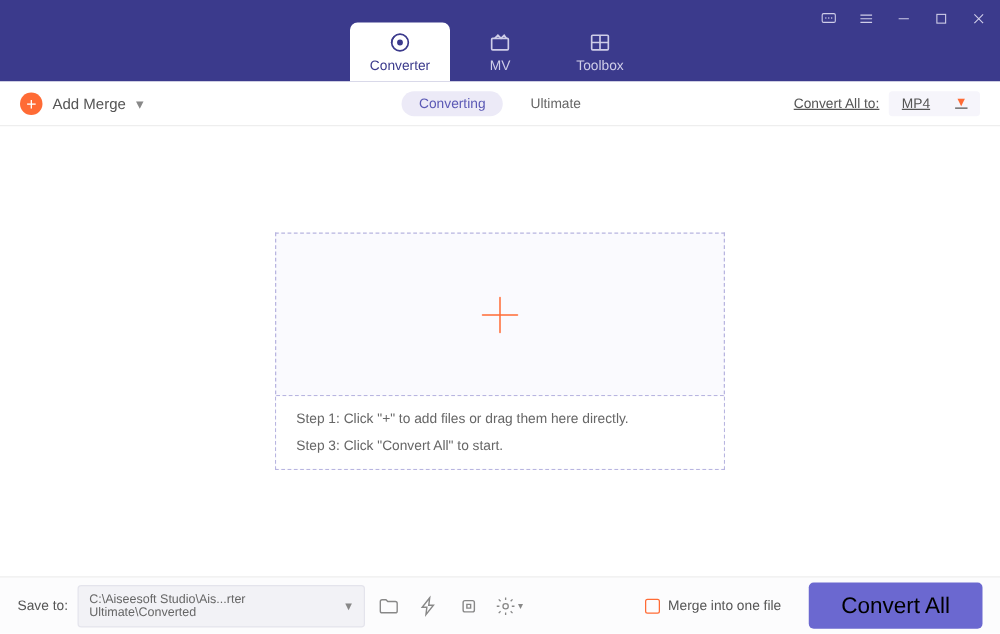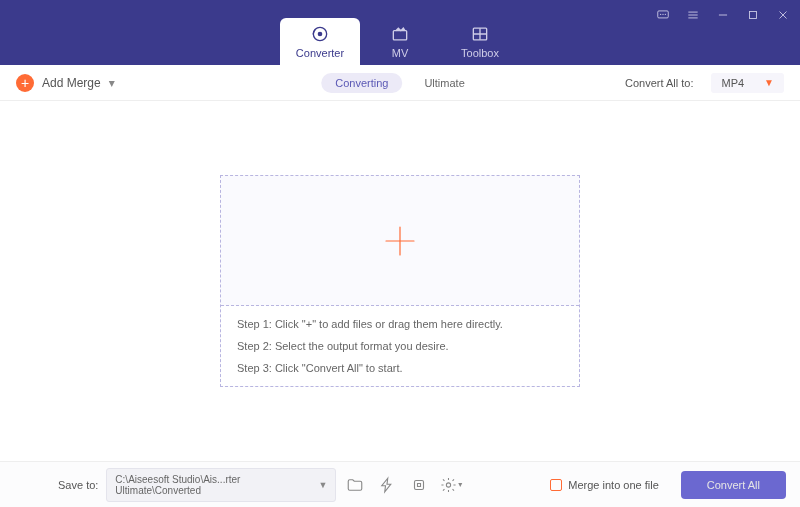--- a/index.html
+++ b/index.html
@@ -18,40 +18,40 @@
 
 .toolbar { height: 36px; border-bottom: 1px solid #eee; display: flex; align-items: center; padding: 0 16px; position: relative; }
 .add-btn { display: flex; align-items: center; gap: 8px; color: #555; font-size: 12px; cursor: pointer; }
 .add-plus { width: 18px; height: 18px; border-radius: 50%; background: #ff6b35; color: #fff; display: flex; align-items: center; justify-content: center; font-size: 14px; line-height: 1; }
 .add-caret { color: #888; }
 
 .status-pills { position: absolute; left: 50%; transform: translateX(-50%); display: flex; gap: 8px; }
 .pill { padding: 4px 14px; border-radius: 12px; font-size: 11px; color: #666; cursor: pointer; }
 .pill.active { background: #eceaf7; color: #5b59b5; }
 
-.convert-all-to { position: absolute; right: 16px; display: flex; align-items: center; gap: 18px; font-size: 11px; color: #555; }
+.convert-all-to { position: absolute; right: 16px; display: flex; align-items: center; gap: 8px; font-size: 11px; color: #555; text-decoration: underline; }
 .format-select { background: #f6f5fb; padding: 4px 10px; border-radius: 3px; display: flex; align-items: center; gap: 20px; font-size: 11px; color: #555; cursor: pointer; }
 .format-select .caret { color: #ff6b35; font-size: 10px; }
 
 .main { height: 360px; display: flex; align-items: center; justify-content: center; }
 .dropzone { width: 360px; border: 1px dashed #b8b5e0; background: #fafafe; display: flex; flex-direction: column; }
 .drop-top { height: 130px; display: flex; align-items: center; justify-content: center; border-bottom: 1px dashed #b8b5e0; }
 .drop-steps { padding: 12px 16px; display: flex; flex-direction: column; gap: 10px; background: #fff; }
 .drop-steps div { font-size: 11px; color: #666; }
 
 .footer { height: 46px; border-top: 1px solid #eee; background: #fcfcfd; display: flex; align-items: center; padding: 0 14px; gap: 8px; }
-.footer-label { font-size: 11px; color: #555; margin-left: 44px; }
+.footer-label { font-size: 11px; color: #555; }
 .path-box { flex: 0 0 230px; background: #f2f2f6; border: 1px solid #e4e4ec; border-radius: 3px; padding: 5px 8px; font-size: 10px; color: #666; display: flex; align-items: center; justify-content: space-between; cursor: pointer; }
 .path-box .caret { color: #888; font-size: 9px; }
 .footer-icons { display: flex; gap: 10px; align-items: center; }
 .footer-icons .fic { width: 22px; height: 22px; display: flex; align-items: center; justify-content: center; cursor: pointer; }
 .footer-spacer { flex: 1; }
 .merge { display: flex; align-items: flex-start; gap: 6px; font-size: 11px; color: #555; cursor: pointer; }
 .merge-box { width: 12px; height: 12px; border: 1.5px solid #ff6b35; border-radius: 2px; }
-.convert-btn { background: #6b68d0; color: #e5e5e5; font-size: 11px; padding: 8px 26px; border-radius: 4px; border: none; cursor: pointer; margin-left: 14px; }
+.convert-btn { background: #6b68d0; color: #000000; font-size: 18px; padding: 8px 26px; border-radius: 4px; border: none; cursor: pointer; margin-left: 14px; }
 </style>
 </head>
 <body>
 
 <div class="titlebar">
   <div class="win-controls">
     <svg viewBox="0 0 24 24" fill="none" stroke="#cfcde8" stroke-width="1.5">
         <rect x="3" y="5" width="18" height="12" rx="2"></rect>
         <path d="M8 11h0M12 11h0M16 11h0" stroke-linecap="round" stroke-width="2"></path>
       </svg>
@@ -116,21 +116,20 @@
 
 <div class="main">
   <div class="dropzone">
     <div class="drop-top">
       <svg width="40" height="40" viewBox="0 0 40 40">
           <path d="M20 6v28M6 20h28" stroke="#ff6b35" stroke-width="1.2" stroke-linecap="round"></path>
         </svg>
     </div>
     <div class="drop-steps">
       <div>Step 1: Click "+" to add files or drag them here directly.</div>
-      <div>Step 2: Select the output format you desire.</div>
       <div>Step 3: Click "Convert All" to start.</div>
     </div>
   </div>
 </div>
 
 <div class="footer">
   <span class="footer-label">Save to:</span>
   <div class="path-box">
     <span>C:\Aiseesoft Studio\Ais...rter Ultimate\Converted</span>
     <span class="caret">▼</span>

